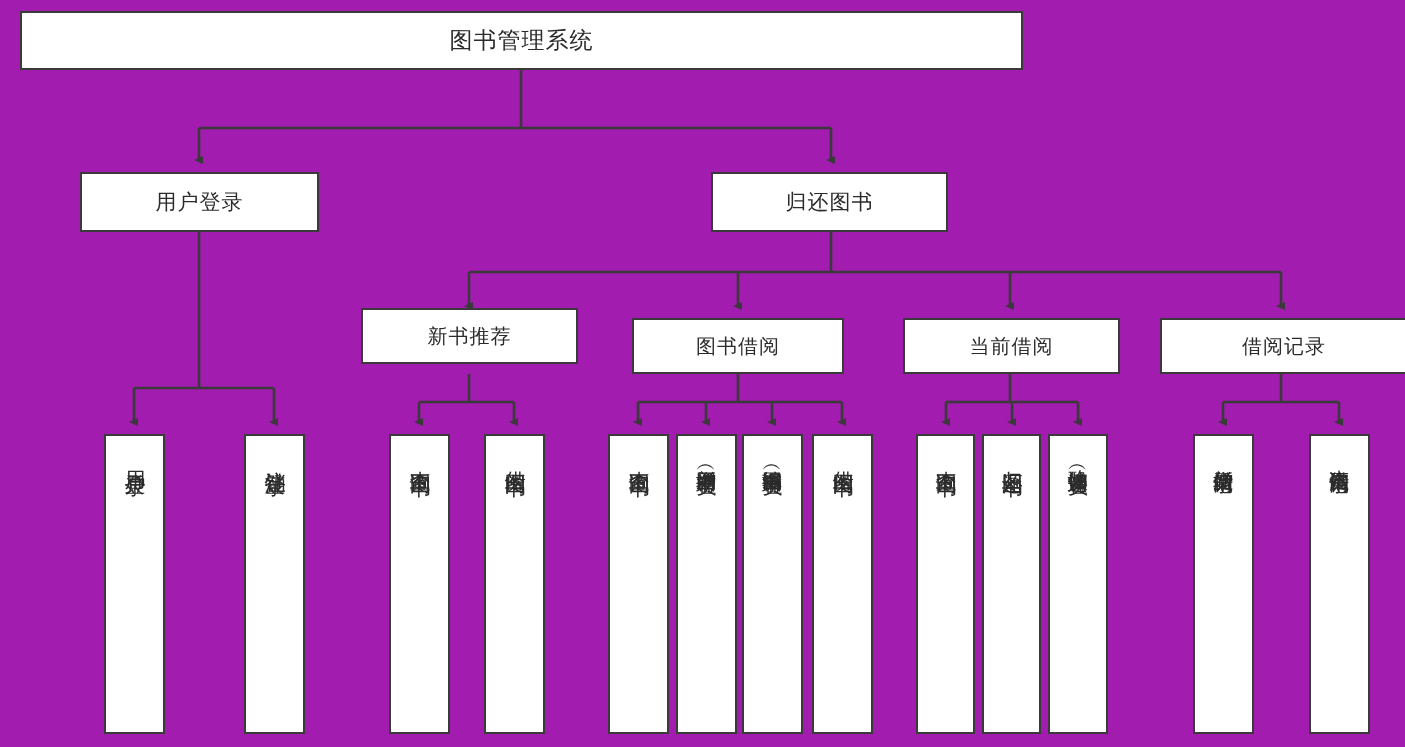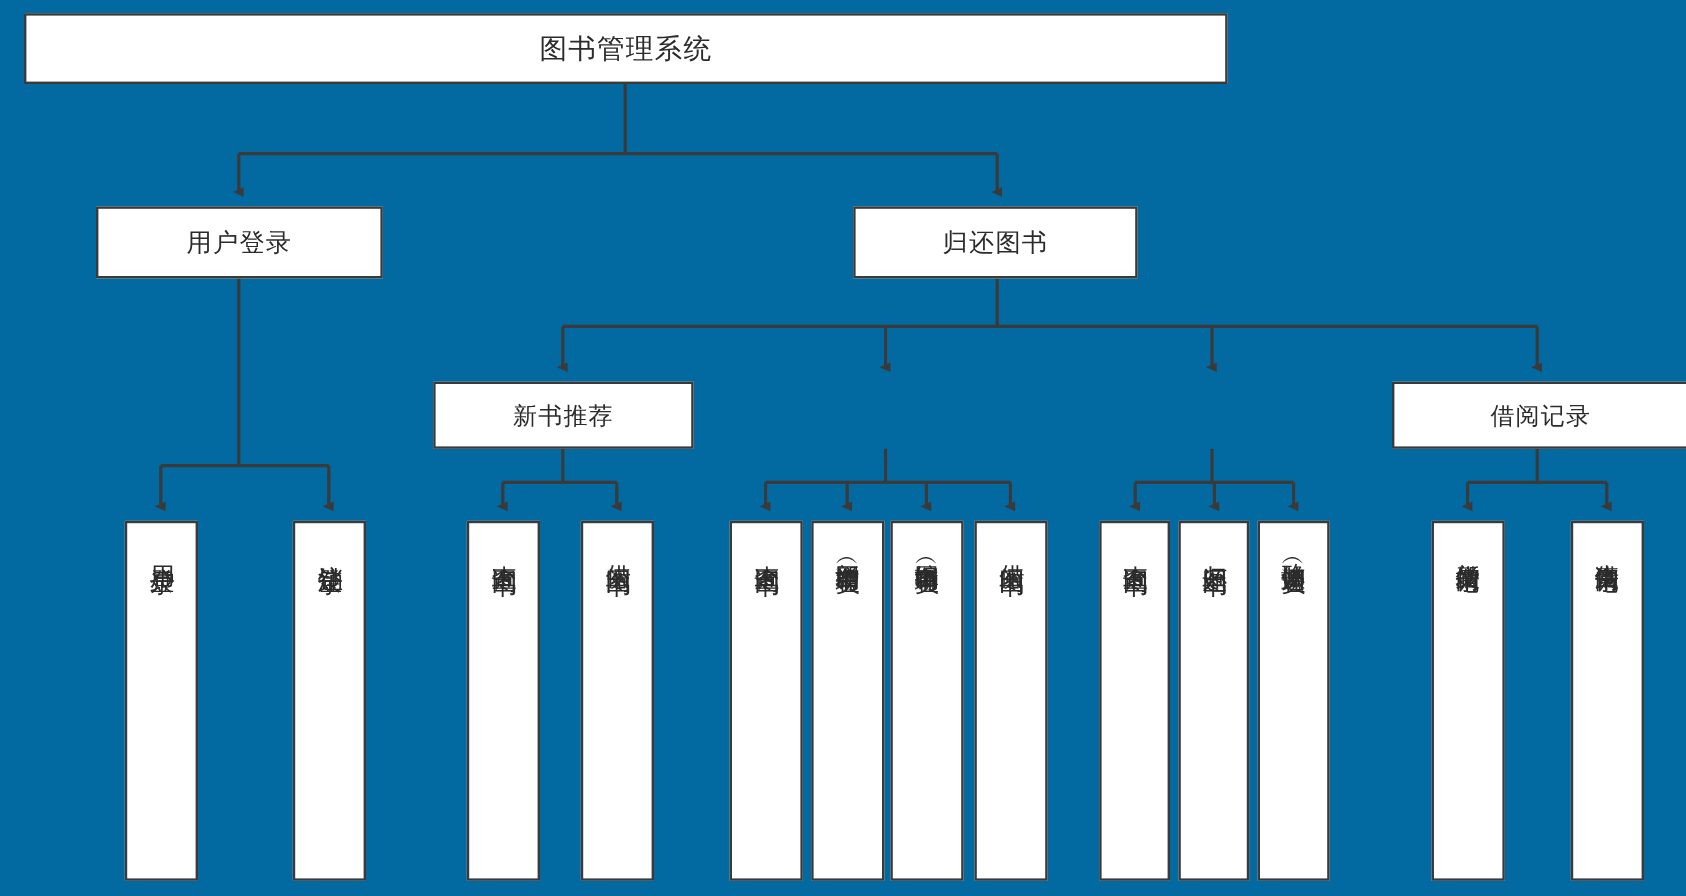--- a/index.html
+++ b/index.html
@@ -3,21 +3,21 @@
 <meta charset="utf-8">
 <title>图书管理系统 功能结构图</title>
 <style>
   html,body{margin:0;padding:0;}
   body{
     width:1405px;height:747px;
     background:#ffffff;
     font-family:"DejaVu Sans","Liberation Sans",sans-serif;
     overflow:hidden;
   }
-  #canvas{position:relative;width:1405px;height:747px;background:#0369a1;}
+  #canvas{position:relative;width:1405px;height:747px;background:#a21caf;}
   #wires{position:absolute;left:0;top:0;width:1405px;height:747px;}
 
   .node{
     position:absolute;
     box-sizing:border-box;
     background:#ffffff;
     border:2.5px solid #3a3a3a;
     display:flex;
     align-items:center;
     justify-content:center;
@@ -116,22 +116,28 @@
     <span>图书管理系统</span>
   </div>
 
   <div class="node lvl1" style="left: 80px; top: 172px; width: 239px; height: 60px;">
     <span>用户登录</span>
   </div>
   <div class="node lvl1" style="left: 711px; top: 172px; width: 237px; height: 60px;">
     <span>归还图书</span>
   </div>
 
-  <div class="node lvl2" style="left: 361px; top: 318px; width: 217px; height: 56px;">
+  <div class="node lvl2" style="left: 361px; top: 308px; width: 217px; height: 56px;">
     <span>新书推荐</span>
+  </div>
+  <div class="node lvl2" style="left: 632px; top: 318px; width: 212px; height: 56px;">
+    <span>图书借阅</span>
+  </div>
+  <div class="node lvl2" style="left: 903px; top: 318px; width: 217px; height: 56px;">
+    <span>当前借阅</span>
   </div>
   <div class="node lvl2" style="left: 1160px; top: 318px; width: 248px; height: 56px;">
     <span>借阅记录</span>
   </div>
 
   <div class="node leaf" style="left: 104px; top: 434px; width: 61px; height: 300px;">
     <span class="vtext">用户登录</span>
   </div>
   <div class="node leaf" style="left: 244px; top: 434px; width: 61px; height: 300px;">
     <span class="vtext">注销登录</span>

